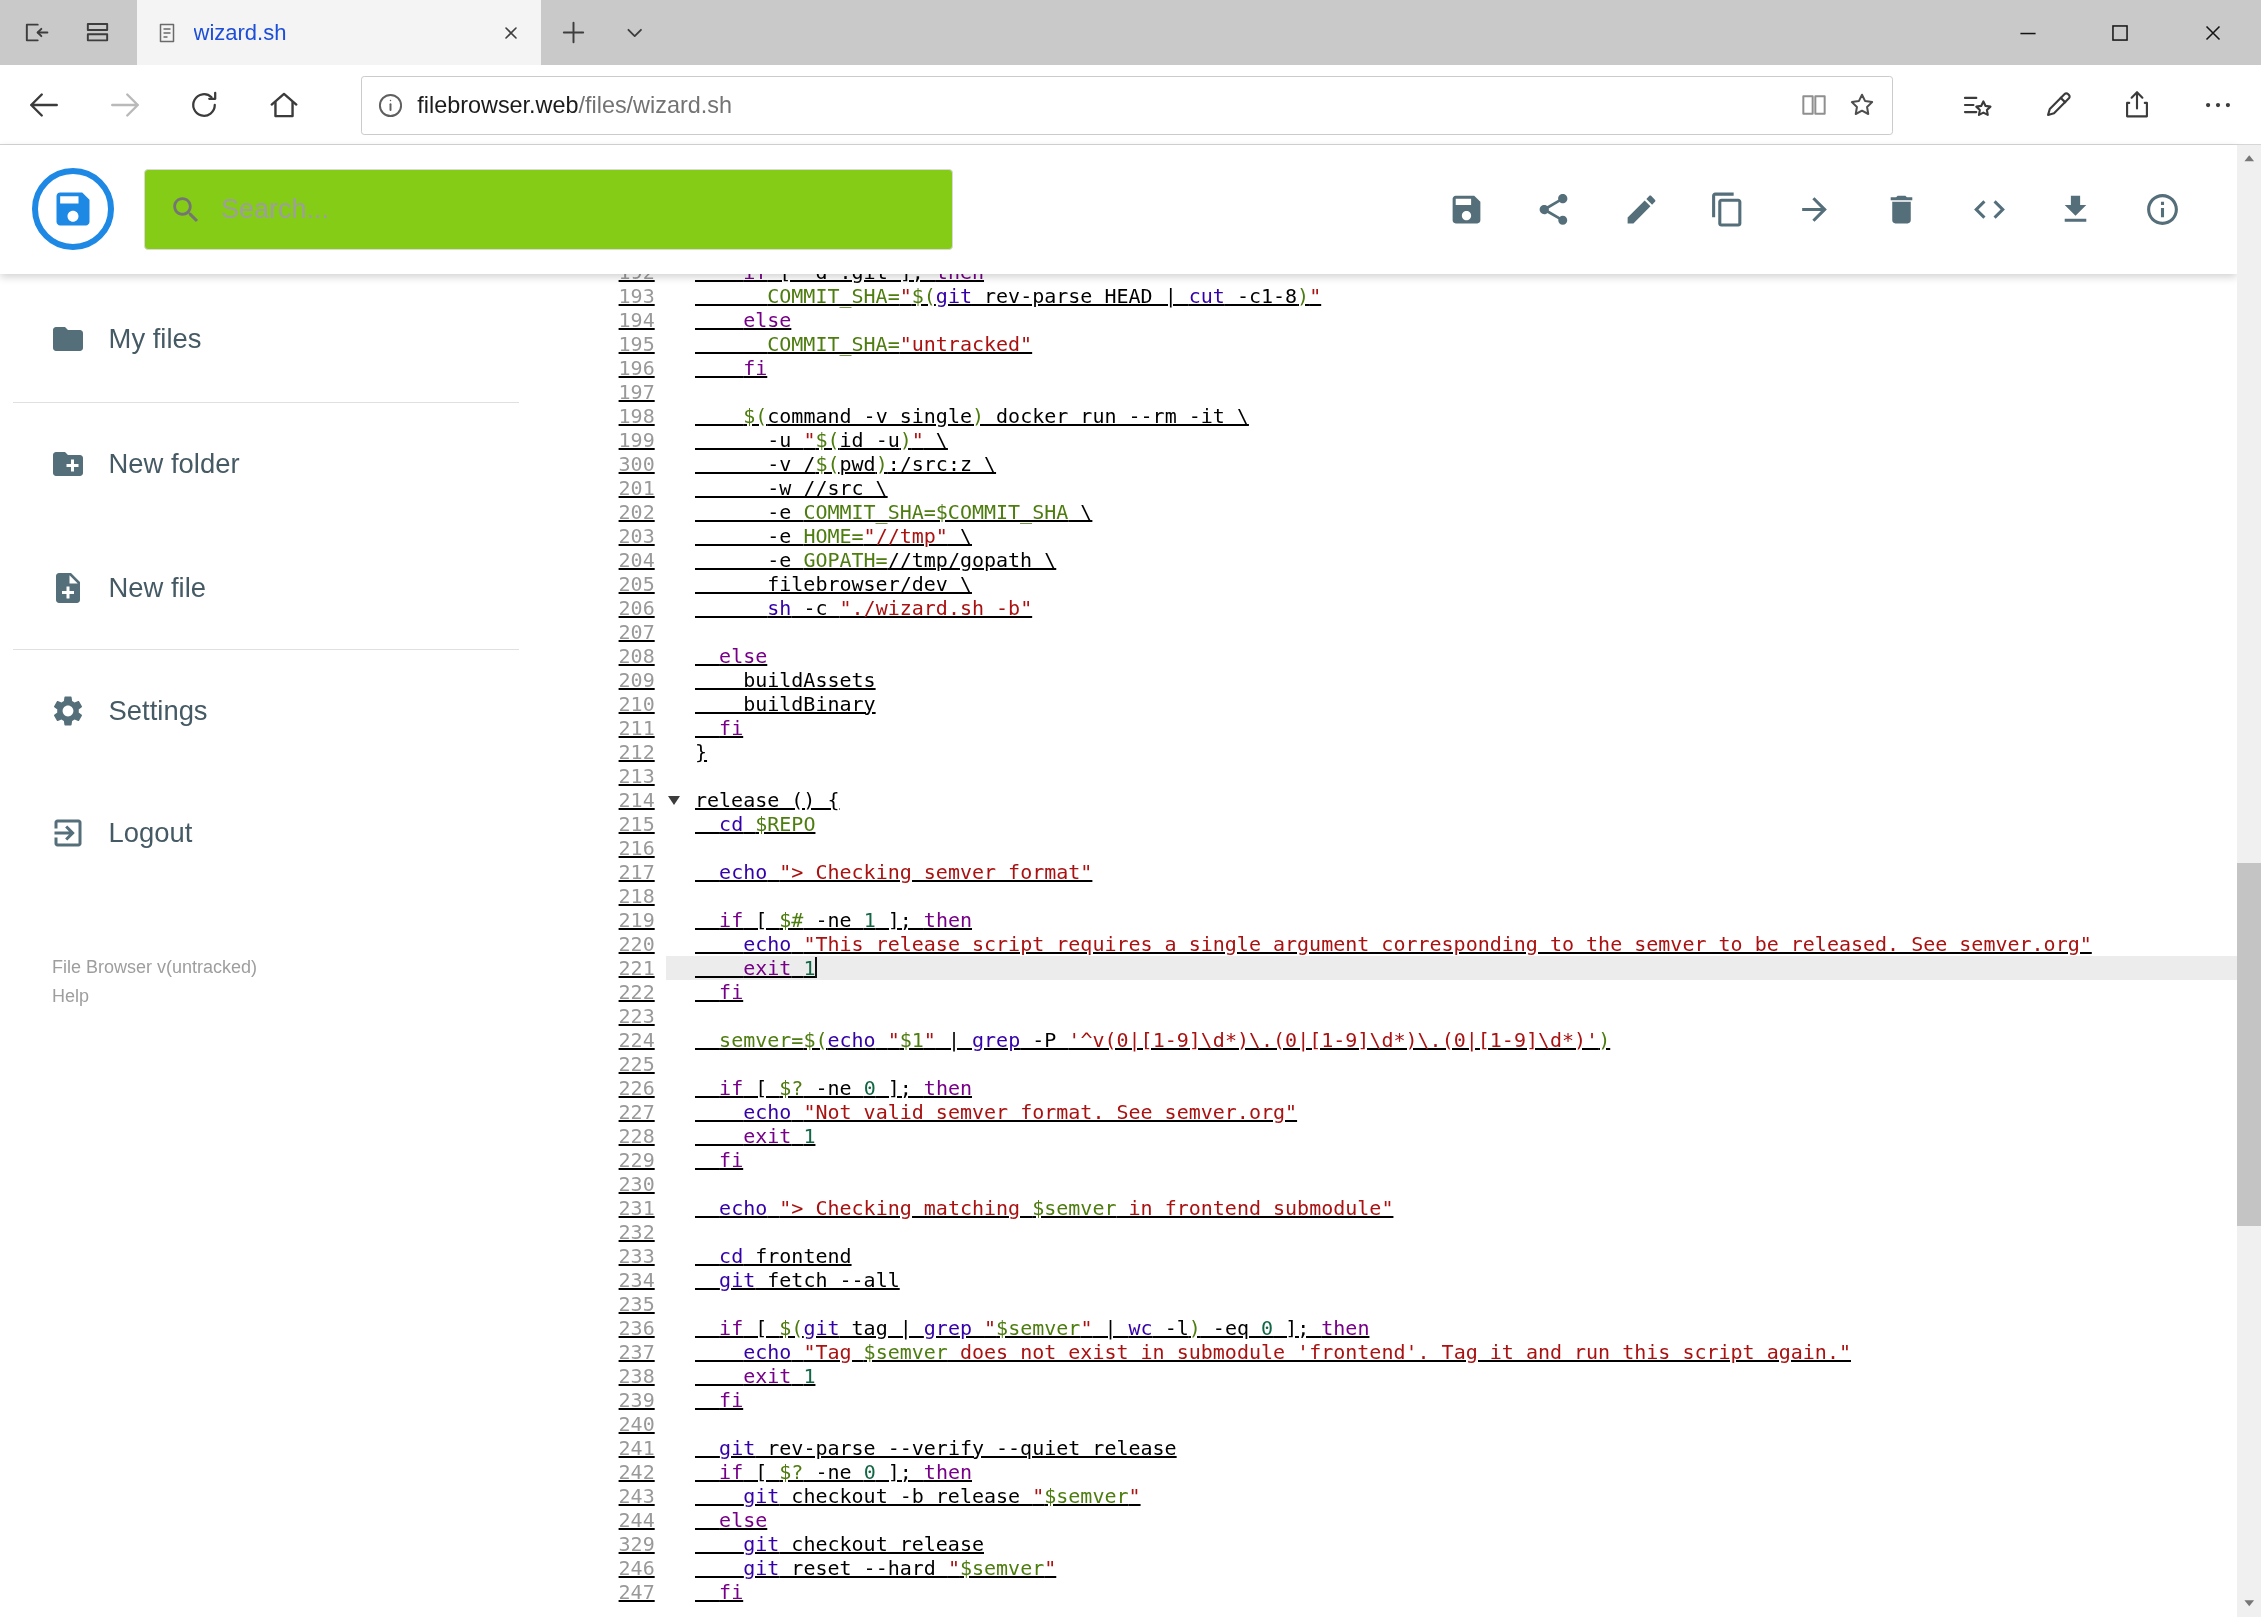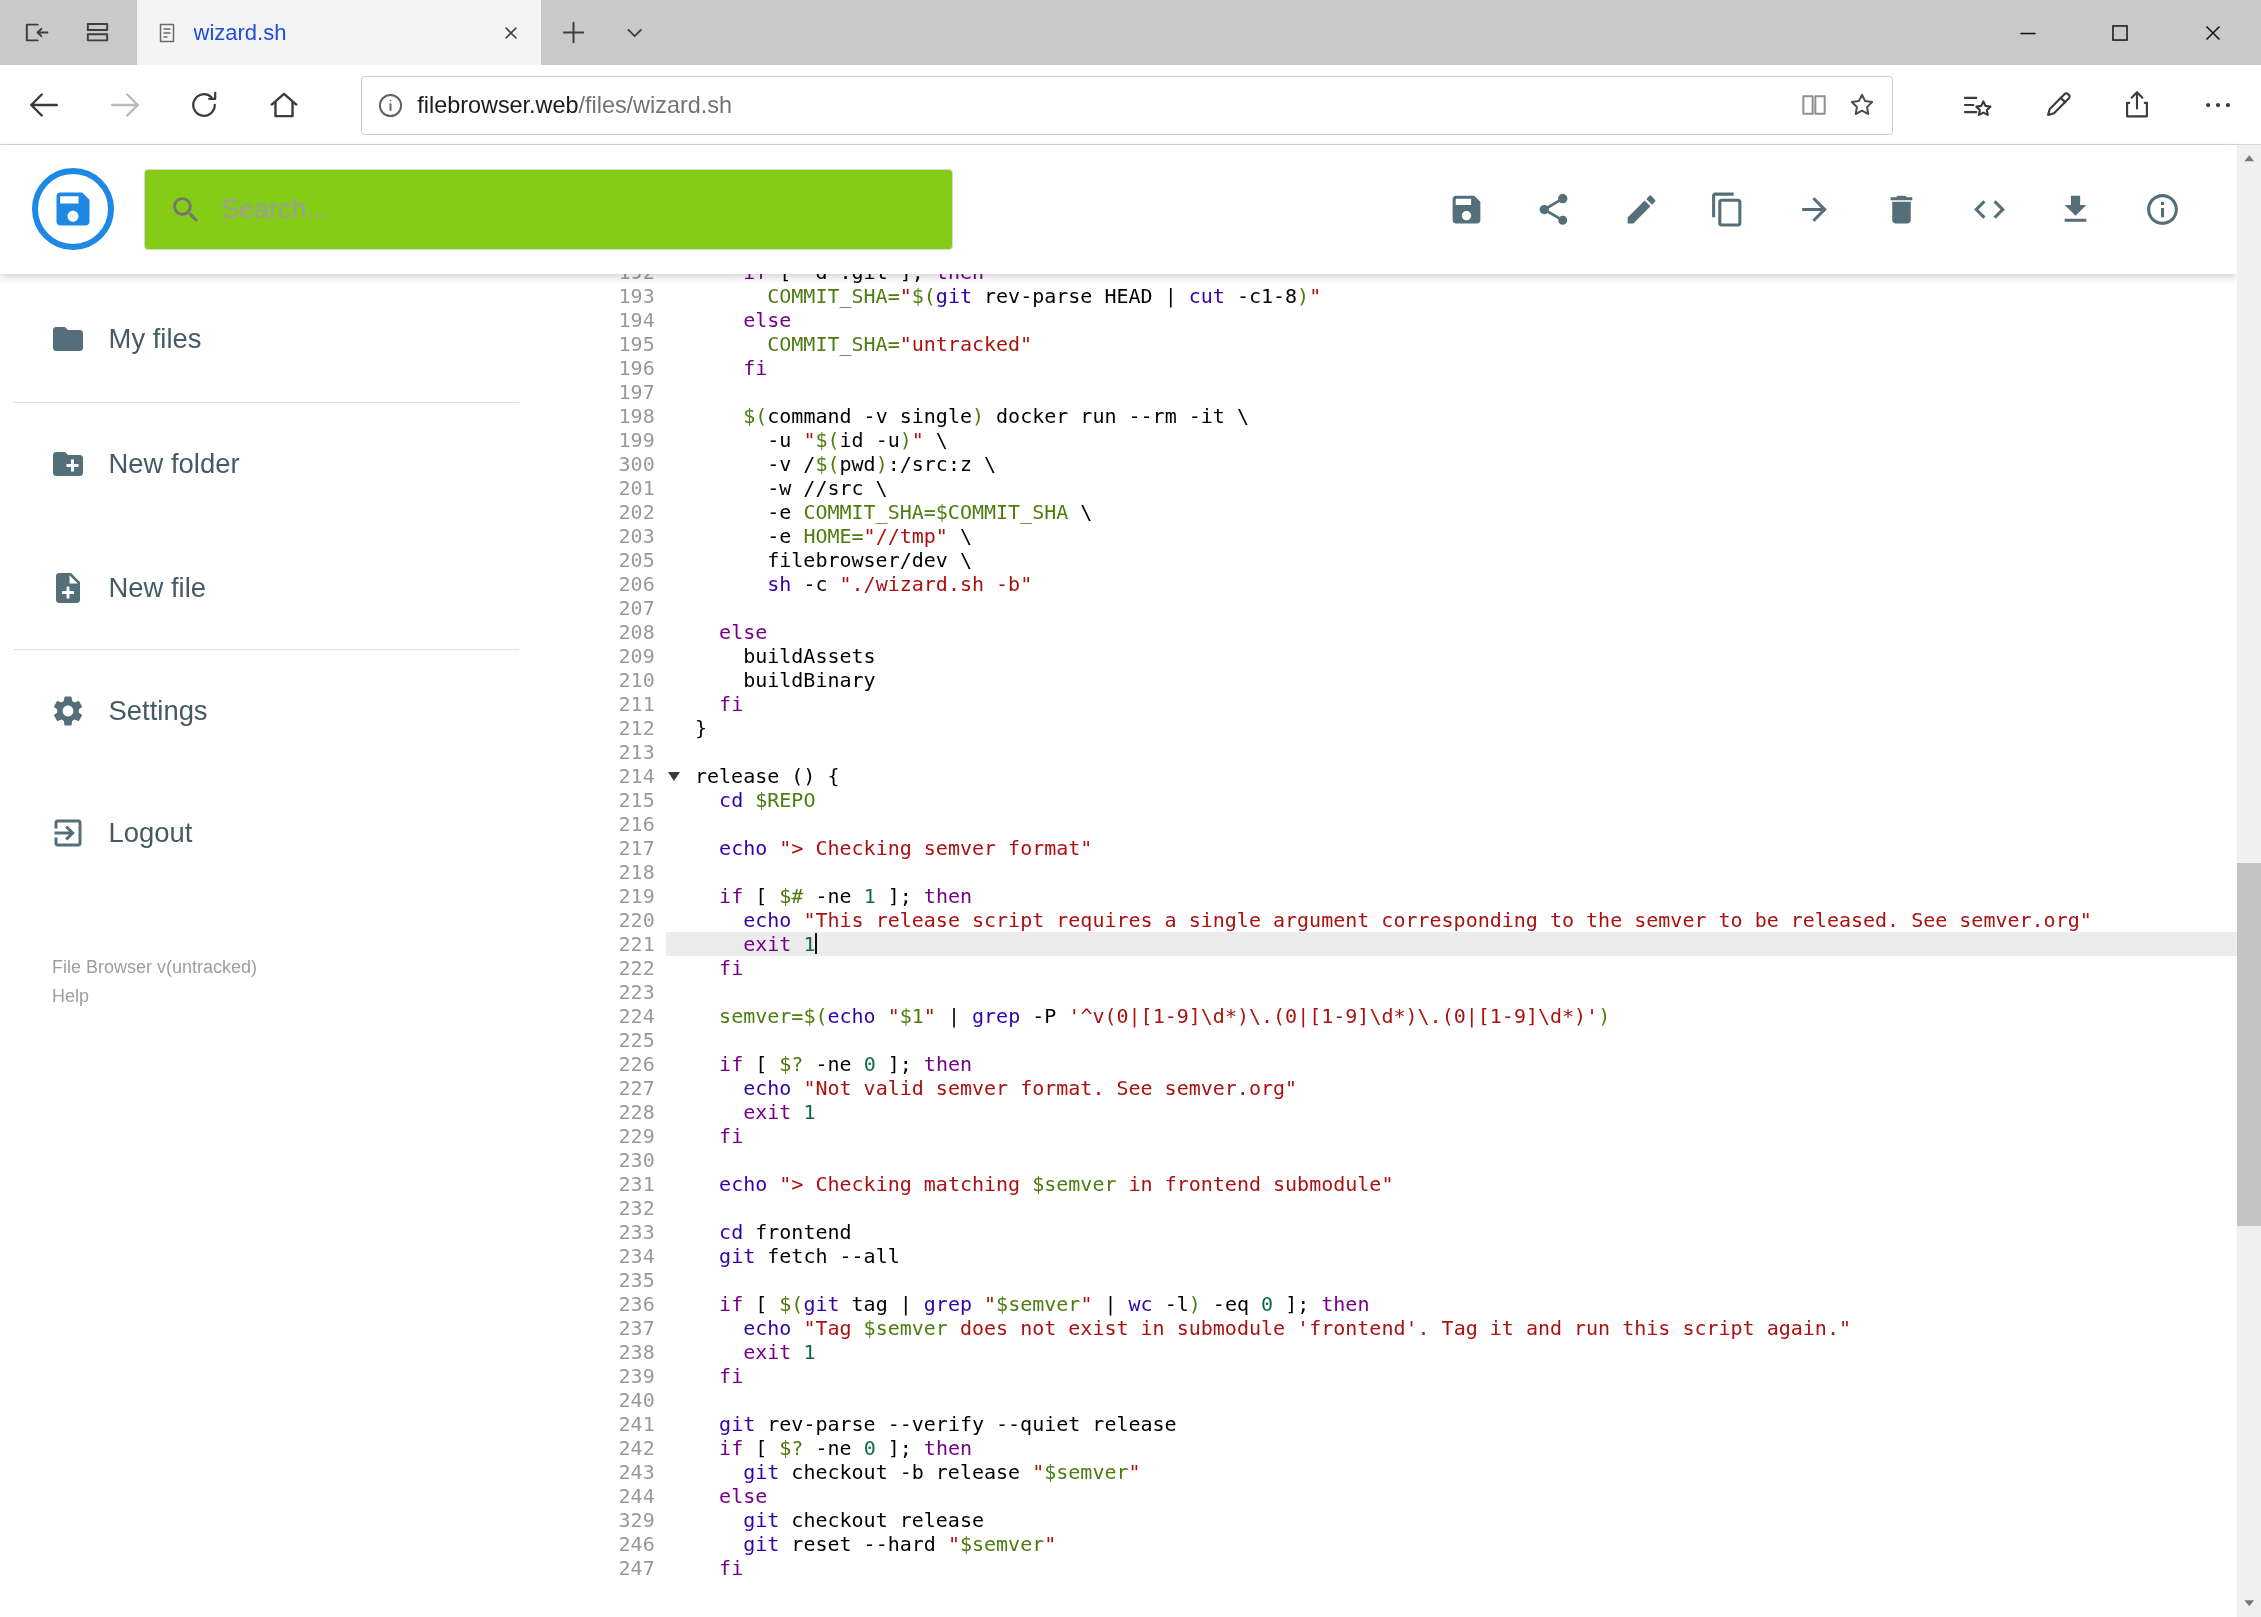--- a/index.html
+++ b/index.html
@@ -46,21 +46,21 @@
   .sidebar { position:absolute; left:0; top:0; width:584px; bottom:0; background:#fff;padding-left:30px; }
   .side-item { position:absolute; left:50px; height:48px; display:flex; align-items:center; cursor:pointer; }
   .side-ic { color:#546e7a; margin-right:22.6px; display:flex; }
   .side-label { font-size:27.4px; color:#455a64; white-space:nowrap; }
   .side-divider { position:absolute; left:13px; width:506px; height:0.8px; background:#e0e0e0; }
   .side-footer { position:absolute; left:52px; top:679px; font-size:18px; color:#9e9e9e; line-height:29px; }
 
   
   .editor { position:absolute; left:584px; top:0; width:1653px; bottom:0; overflow:hidden; background:#fff; }
   .code-lines { margin-top:-14.5px; }
-  .cm-row { position:relative; display:flex; height:24px; font:20px/24px "DejaVu Sans Mono", monospace; color:#000; }
+  .cm-row { position:relative; display:flex; height:24px; font:20px/24px "DejaVu Sans Mono", monospace; color:#000;text-decoration:underline; }
   .cm-row.active { background:linear-gradient(90deg, transparent 82px, #ececec 82px); }
   .gut { flex:none; width:82px; padding-right:11.3px; text-align:right; color:#999; }
   .code { padding-left:29px; white-space:pre; }
   .fold { position:absolute; left:84px; top:8px; width:0; height:0; border-left:6.5px solid transparent; border-right:6.5px solid transparent; border-top:9px solid #3c3c3c; }
   .cursor { display:inline-block; width:1.6px; height:21px; background:#111; vertical-align:-3.2px; }
   .tk-p{color:#000;} .tk-k{color:#770088;} .tk-b{color:#3300aa;} .tk-s{color:#aa1111;} .tk-d{color:#4d7c0f;} .tk-n{color:#116644;}
 
   
   .scrollbar { position:absolute; right:0; top:0; width:24px; bottom:0; background:#f0f0f0; z-index:20; }
   .sb-arrow { position:absolute; left:0; width:24px; height:27.4px; display:flex; align-items:center; justify-content:center; color:#777; }
@@ -380,20 +380,24 @@
             </div>
             <div class="cm-row">
               <span class="gut">202</span>
               <span class="code"><span class="tk-p">      -e </span><span class="tk-d">COMMIT_SHA=$COMMIT_SHA</span><span class="tk-p"> \</span></span>
             </div>
             <div class="cm-row">
               <span class="gut">203</span>
               <span class="code"><span class="tk-p">      -e </span><span class="tk-d">HOME=</span><span class="tk-s">"//tmp"</span><span class="tk-p"> \</span></span>
             </div>
             <div class="cm-row">
+              <span class="gut">204</span>
+              <span class="code"><span class="tk-p">      -e </span><span class="tk-d">GOPATH=</span><span class="tk-p">//tmp/gopath \</span></span>
+            </div>
+            <div class="cm-row">
               <span class="gut">205</span>
               <span class="code"><span class="tk-p">      filebrowser/dev \</span></span>
             </div>
             <div class="cm-row">
               <span class="gut">206</span>
               <span class="code"><span class="tk-p">      </span><span class="tk-b">sh</span><span class="tk-p"> -c </span><span class="tk-s">"./wizard.sh -b"</span></span>
             </div>
             <div class="cm-row">
               <span class="gut">207</span>
               <span class="code"></span>

